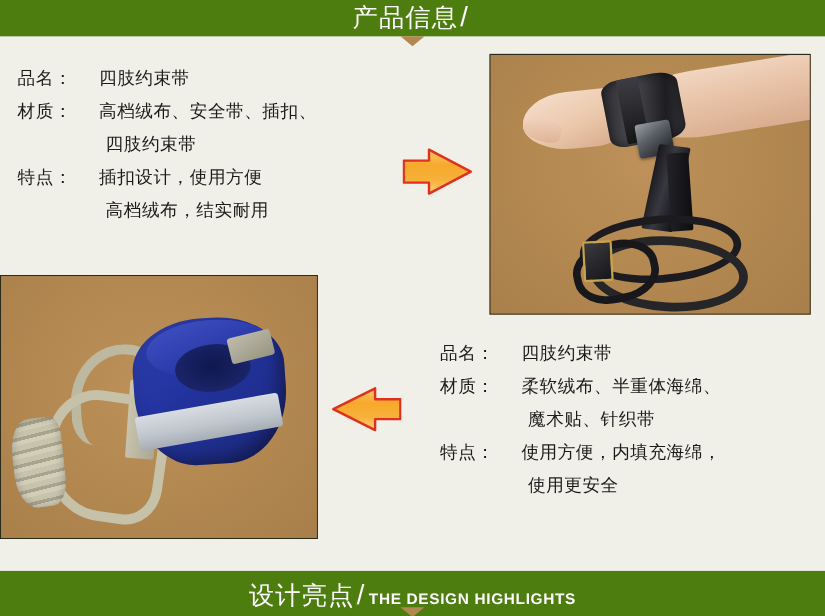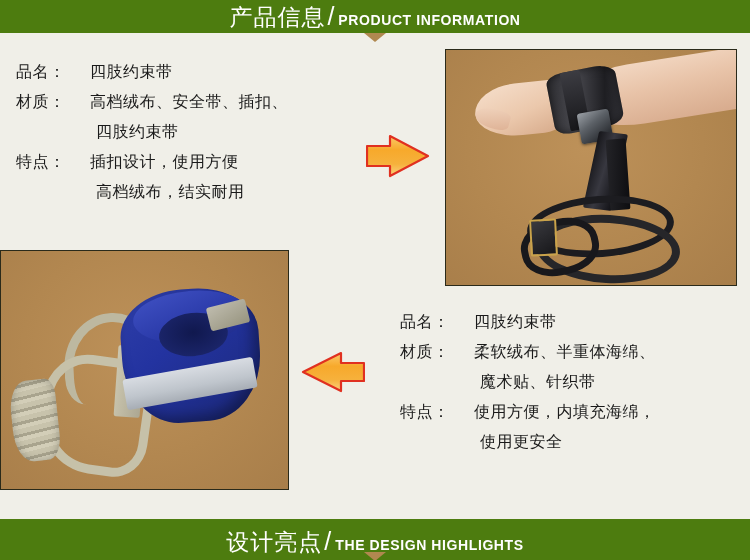--- a/index.html
+++ b/index.html
@@ -358,21 +358,20 @@
   .arrow-right { left: 366px; top: 133px; width: 64px; height: 46px; }
   .arrow-left  { left: 301px; top: 350px; width: 64px; height: 44px; }
 </style>
 </head>
 <body>
 
 <div class="banner banner-top">
   <div class="banner-inner">
     <span class="banner-cn">产品信息</span>
     <span class="banner-slash">/</span>
-    <span class="banner-en">PRODUCT INFORMATION</span>
   </div>
 </div>
 <div class="banner-notch"></div>
 
 <div class="spec spec-top-left">
 
   <div class="spec-row">
     <span class="spec-label">
       <span>品名</span><span>：</span>
     </span>

